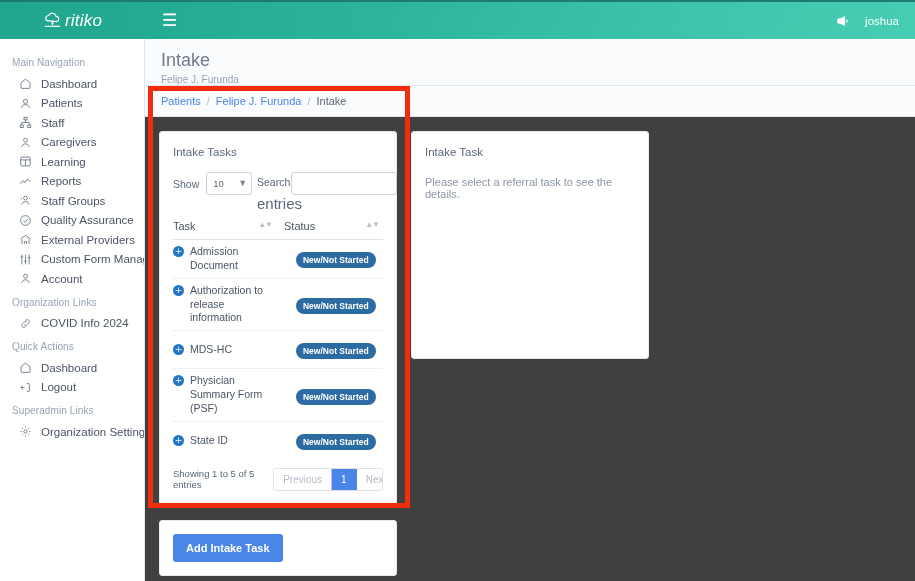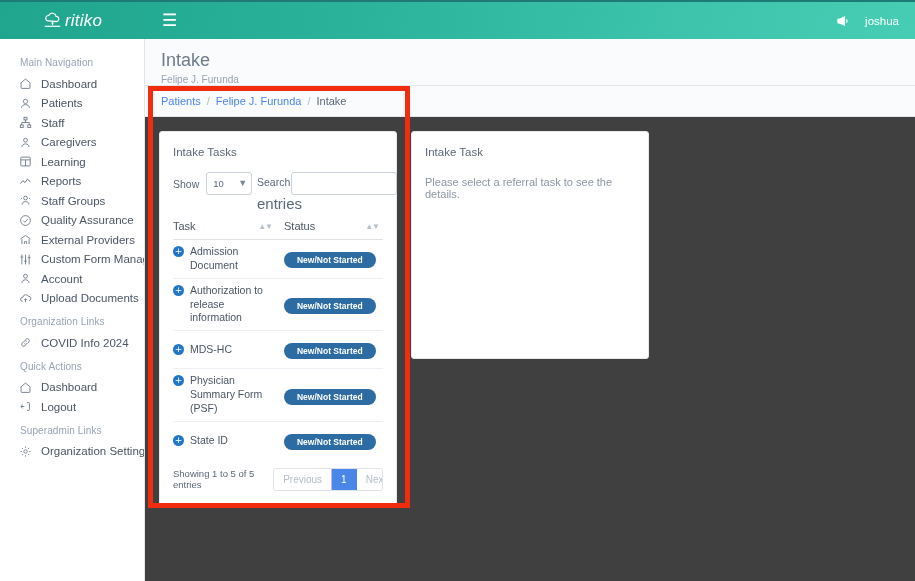--- a/index.html
+++ b/index.html
@@ -34,21 +34,21 @@
   .megaphone-icon { color: #ffffff; display: flex; align-items: center; }
   .username { color: #ffffff; font-size: 11.5px; }
 
   
   .sidebar {
     position: absolute; top: 39px; left: 0; width: 145px; height: 542px;
     background: #ffffff; border-right: 1px solid #e2e5ea;
     padding-top: 10px; overflow: hidden;
   }
   .nav-heading {
-    color: #97a3b4; font-size: 10px; padding: 8px 0 6px 20px;
+    color: #97a3b4; font-size: 10px; padding: 8px 0 6px 12px;
     letter-spacing: .1px;
   }
   .nav-item {
     display: flex; align-items: center; gap: 9px;
     padding: 4px 0 4px 18px; height: 19.5px; cursor: pointer;
   }
   .nav-ico {
     width: 14px; height: 14px; display: flex; align-items: center;
     justify-content: center; color: #6b7888; flex: 0 0 14px;
   }
@@ -112,21 +112,21 @@
     border: 1px solid #ccd2da; border-radius: 3px; font-size: 10px;
     padding: 0 6px; color: #5a6878; background: #fff;
   }
 
   
   .tbl { margin: 10px 13px 0 13px; }
   .tbl-head {
     display: flex; border-bottom: 1px solid #dfe3e9; padding: 4px 0 7px 0;
   }
   .th {
-    font-size: 11px; color: #4a5565; display: flex; align-items: center;
+    font-size: 11px; color: #4a5565; display: flex; align-items: flex-start;
     cursor: pointer; position: relative;
   }
   .th-task { width: 104px; }
   .th-status { width: 108px; padding-left: 8px; }
   .sort-ico {
     margin-left: auto; color: #b8c0cb; font-size: 8px; letter-spacing: -1px;
     padding-right: 4px;
   }
   .trow {
     display: flex; align-items: center; border-bottom: 1px solid #eceff3;
@@ -140,21 +140,21 @@
   .plus-ico {
     flex: 0 0 11px; width: 11px; height: 11px; border-radius: 50%;
     background: #2176c7; color: #fff; font-size: 9px; line-height: 11px;
     text-align: center; margin-top: 1px; cursor: pointer;
     font-family: "DejaVu Sans", sans-serif;
   }
   .td-status { width: 108px; padding-left: 8px; }
   .badge {
     display: inline-block; background: #2d6ca2; color: #ffffff;
     font-size: 8.5px; font-weight: bold; border-radius: 9px;
-    padding: 3px 13px; white-space: nowrap;
+    padding: 3px 7px; white-space: nowrap; margin-left: 12px;
   }
 
   .tbl-foot {
     display: flex; align-items: center; justify-content: space-between;
     margin: 8px 13px 14px 13px;
   }
   .showing-txt { font-size: 9.5px; color: #5a6878; }
   .pager { display: flex; border: 1px solid #dfe3e9; border-radius: 3px; overflow: hidden; }
   .pg {
     font-size: 10px; padding: 5px 9px; color: #b4bcc8; background: #fff;
@@ -323,29 +323,20 @@
     <div class="nav-item">
       <span class="nav-ico">
         <svg width="13" height="13" viewBox="0 0 16 16" fill="none" stroke="#6b7888" stroke-width="1.1">
             <circle cx="8" cy="5.2" r="2.4"></circle>
             <path d="M3.6 13.4c0-2.4 2-3.8 4.4-3.8s4.4 1.4 4.4 3.8"></path>
           </svg>
       </span>
       <span class="nav-label">Account</span>
     </div>
 
-    <div class="nav-item">
-      <span class="nav-ico">
-        <svg width="13" height="13" viewBox="0 0 16 16" fill="none" stroke="#6b7888" stroke-width="1.1">
-            <path d="M4.4 11.6a2.6 2.6 0 0 1 .4-5.2 3.7 3.7 0 0 1 7-.9 2.5 2.5 0 0 1 .6 5"></path>
-            <path d="M8 12.6V8.4M6.4 9.8L8 8.2l1.6 1.6"></path>
-          </svg>
-      </span>
-      <span class="nav-label">Upload Documents</span>
-    </div>
 
     <div class="nav-heading">Organization Links</div>
 
     <div class="nav-item">
       <span class="nav-ico">
         <svg width="13" height="13" viewBox="0 0 16 16" fill="none" stroke="#6b7888" stroke-width="1.1">
             <path d="M6.6 9.4a2.4 2.4 0 0 0 3.4 0l2-2a2.4 2.4 0 0 0-3.4-3.4l-.9.9"></path>
             <path d="M9.4 6.6a2.4 2.4 0 0 0-3.4 0l-2 2a2.4 2.4 0 0 0 3.4 3.4l.9-.9"></path>
           </svg>
       </span>
@@ -493,20 +484,23 @@
           <div class="tbl-foot">
             <span class="showing-txt">Showing 1 to 5 of 5 entries</span>
             <div class="pager">
               <span class="pg">Previous</span>
               <span class="pg active">1</span>
               <span class="pg">Next</span>
             </div>
           </div>
         </div>
 
+        <div class="card add-card">
+          <button class="btn-primary">Add Intake Task</button>
+        </div>
 
       </div>
 
       <div class="col-right">
         <div class="card right-card">
           <div class="right-title">Intake Task</div>
           <div class="right-msg">Please select a referral task to see the details.</div>
         </div>
       </div>
 

